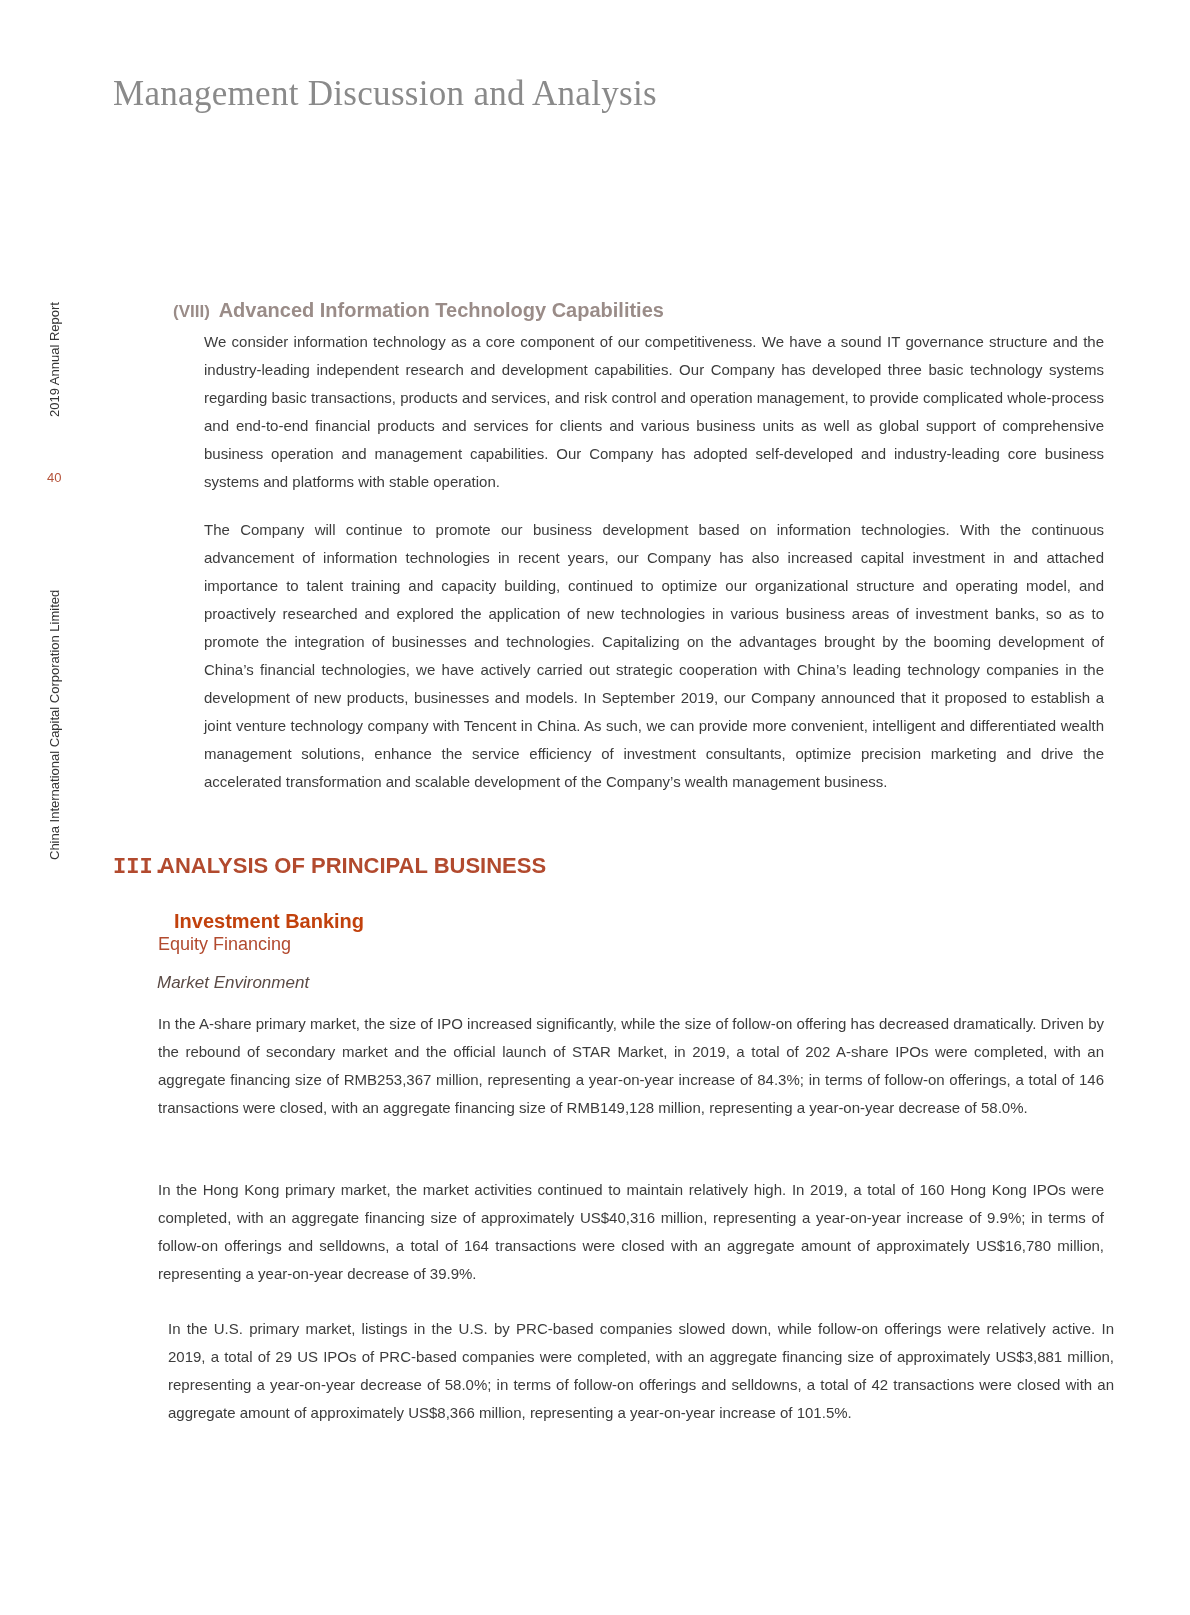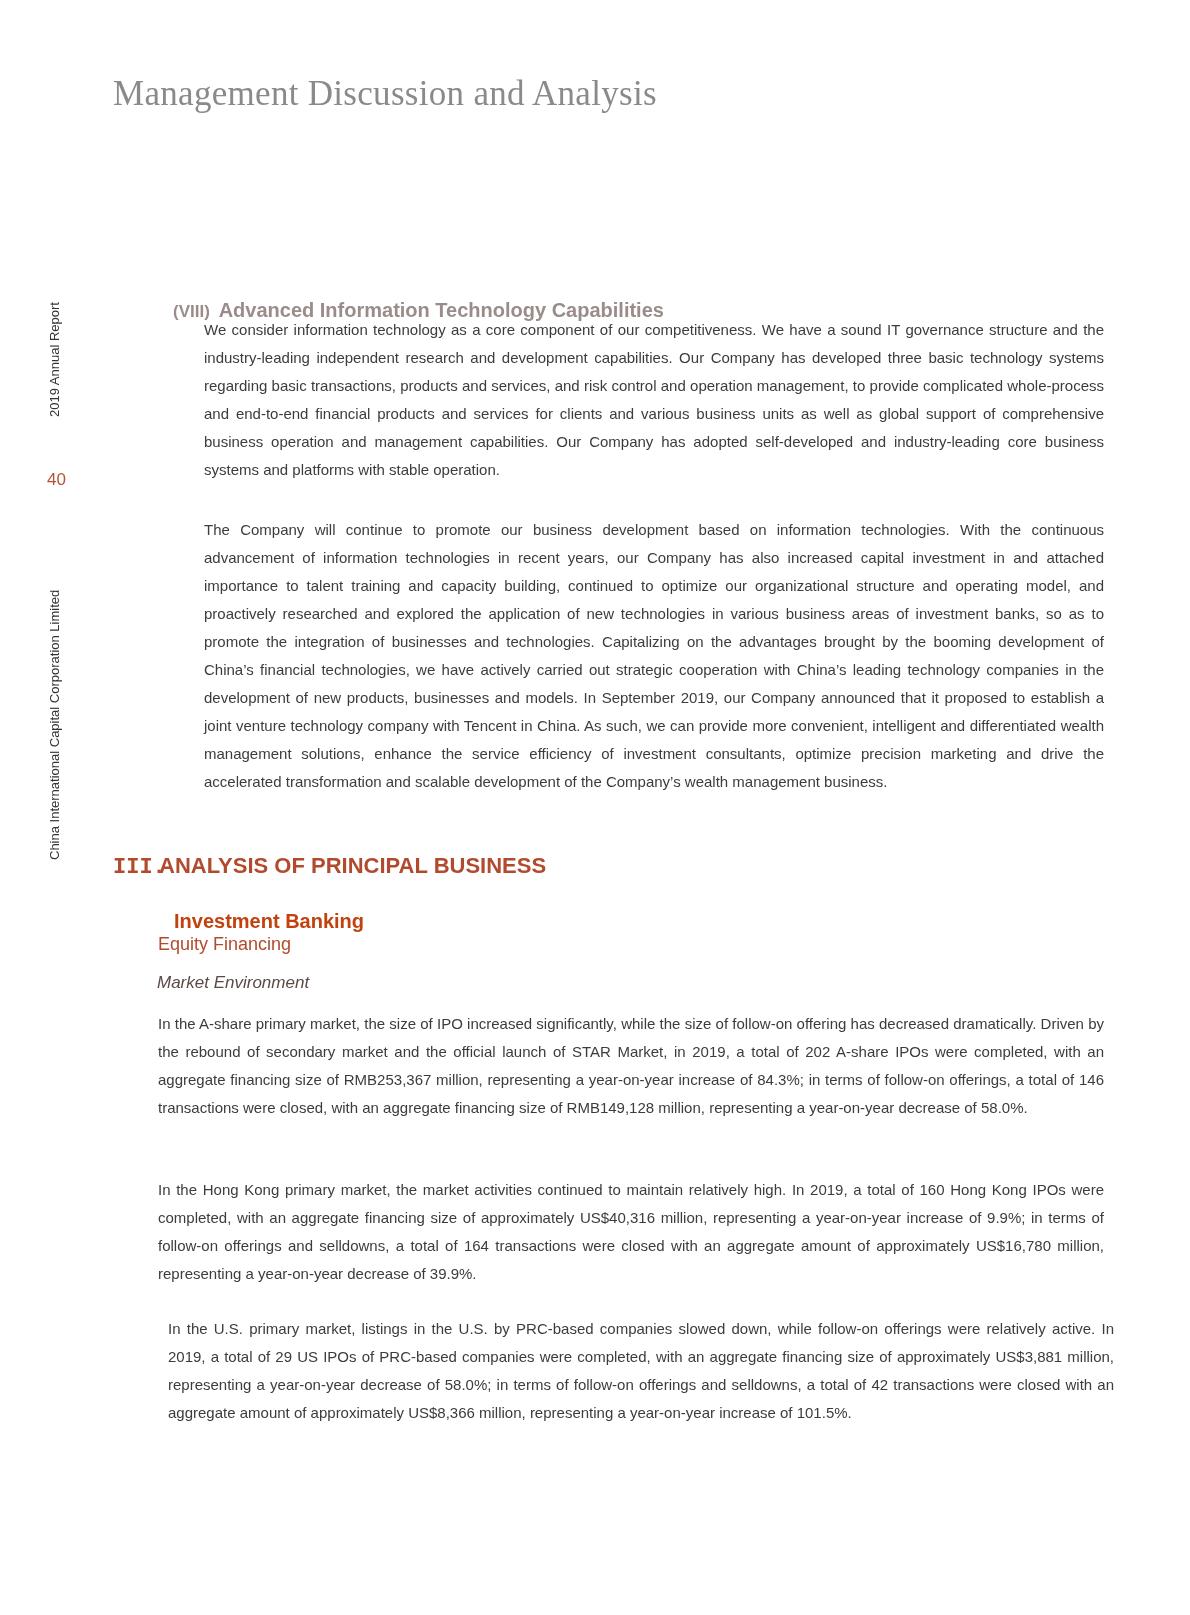--- a/index.html
+++ b/index.html
@@ -1,24 +1,24 @@
 <!DOCTYPE html>
 <html><head>
 <meta charset="utf-8">
 <style>
   html, body { margin: 0; padding: 0; background: #ffffff; }
   body { width: 1190px; height: 1615px; position: relative; overflow: hidden; font-family: "Liberation Sans", sans-serif; color: #3a3a3a; }
   .page-title { position: absolute; left: 113px; top: 74px; font-family: "Liberation Serif", serif; font-size: 35px; color: #8a8a8a; font-weight: normal; margin: 0; letter-spacing: 0.3px; }
   .side-report { position: absolute; left: 47px; top: 417px; transform: rotate(-90deg); transform-origin: left top; font-size: 13px; color: #333; white-space: nowrap; }
   .side-company { position: absolute; left: 47px; top: 860px; transform: rotate(-90deg); transform-origin: left top; font-size: 13px; color: #333; white-space: nowrap; }
-  .page-number { position: absolute; left: 47px; top: 470px; font-size: 17px; color: #b5533a; }
+  .page-number { position: absolute; left: 47px; top: 470px; font-size: 13px; color: #b5533a; }
   .h-sub { position: absolute; left: 157px; top: 283px; font-size: 20px; font-weight: bold; color: #9a8c88; margin: 16px; }
   .h-sub .num { font-size: 17px; margin-right: 4px; }
   .para { position: absolute; font-size: 15px; line-height: 28px; color: #3c3c3c; text-align: justify; margin: 0; }
-  .p1 { left: 204px; top: 316px; width: 900px; }
+  .p1 { left: 204px; top: 328px; width: 900px; }
   .p2 { left: 204px; top: 516px; width: 900px; }
   .h-main { position: absolute; left: 113px; top: 853px; font-size: 22px; font-weight: bold; color: #b24a2e; margin: 0; }
   .h-main .roman { display: inline-block; width: 46px; font-family: Liberation Mono, monospace; }
   .h-ib { position: absolute; left: 158px; top: 894px; font-size: 20px; font-weight: bold; color: #c2410c; margin: 16px; }
   .h-ef { position: absolute; left: 158px; top: 934px; font-size: 18px; font-weight: normal; color: #b24a2e; margin: 0; }
   .h-me { position: absolute; left: 157px; top: 973px; font-size: 17px; font-weight: normal; font-style: italic; color: #5a4a45; margin: 0; }
   .p3 { left: 158px; top: 1010px; width: 946px; }
   .p4 { left: 158px; top: 1176px; width: 946px; }
   .p5 { left: 168px; top: 1315px; width: 946px; }
 </style>

